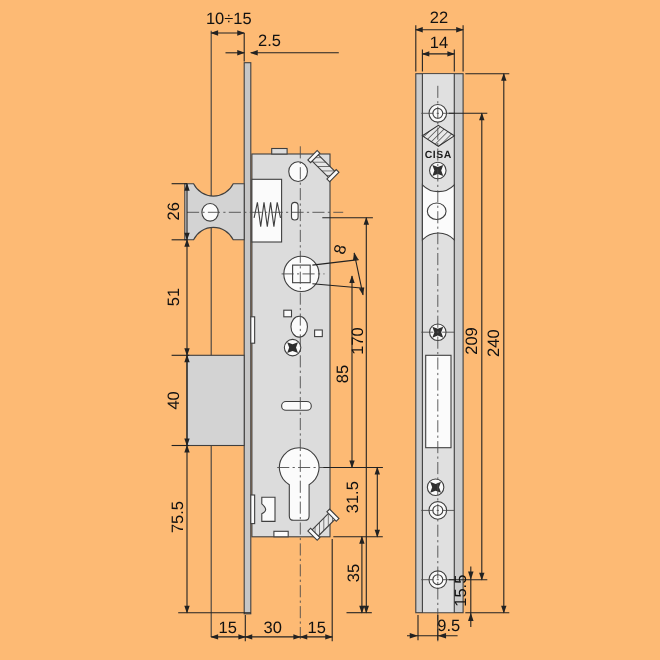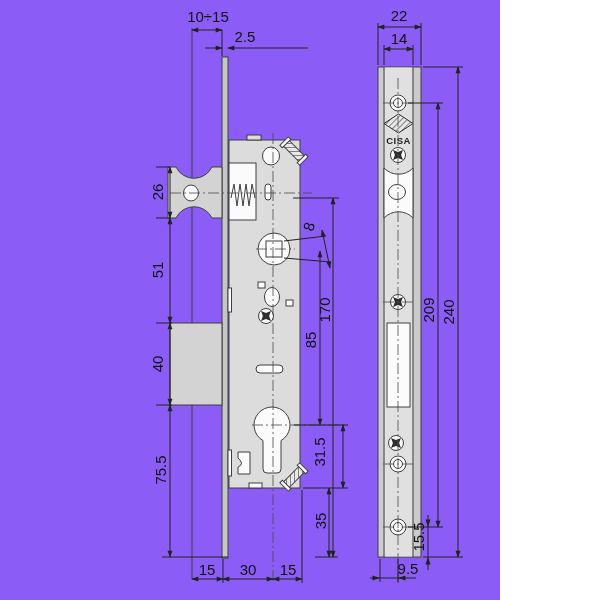--- a/index.html
+++ b/index.html
@@ -1,16 +1,16 @@
 <!DOCTYPE html>
 <html><head>
 <meta charset="utf-8">
 <style>
   html,body{margin:0;padding:0;background:#fff;}
-  .stage{width:500px;height:600px;background:#8b5cf6;position:relative;overflow:hidden;}
+  .stage{width:600px;height:600px;background:#fdba74;position:relative;overflow:hidden;}
   svg{display:block;}
   text{font-family:"Liberation Sans","DejaVu Sans",sans-serif;fill:#111;font-size:15px;}
   .dim{font-size:15px;}
   .brand{font-size:9.5px;font-weight:bold;letter-spacing:.5px;fill:#1c1c1c;}
   .ln{stroke:#3f3f3f;stroke-width:1;fill:none;}
   .dl{stroke:#222;stroke-width:1;fill:none;}
   .cl{stroke:#4a4a4a;stroke-width:0.8;fill:none;stroke-dasharray:11 3 2 3;}
   .fillA{fill:#dcdcdc;stroke:#3f3f3f;stroke-width:1;}
   .fillB{fill:#c6c6c6;stroke:#3f3f3f;stroke-width:1;}
   .fillC{fill:#d3d3d3;stroke:#3f3f3f;stroke-width:1;}

